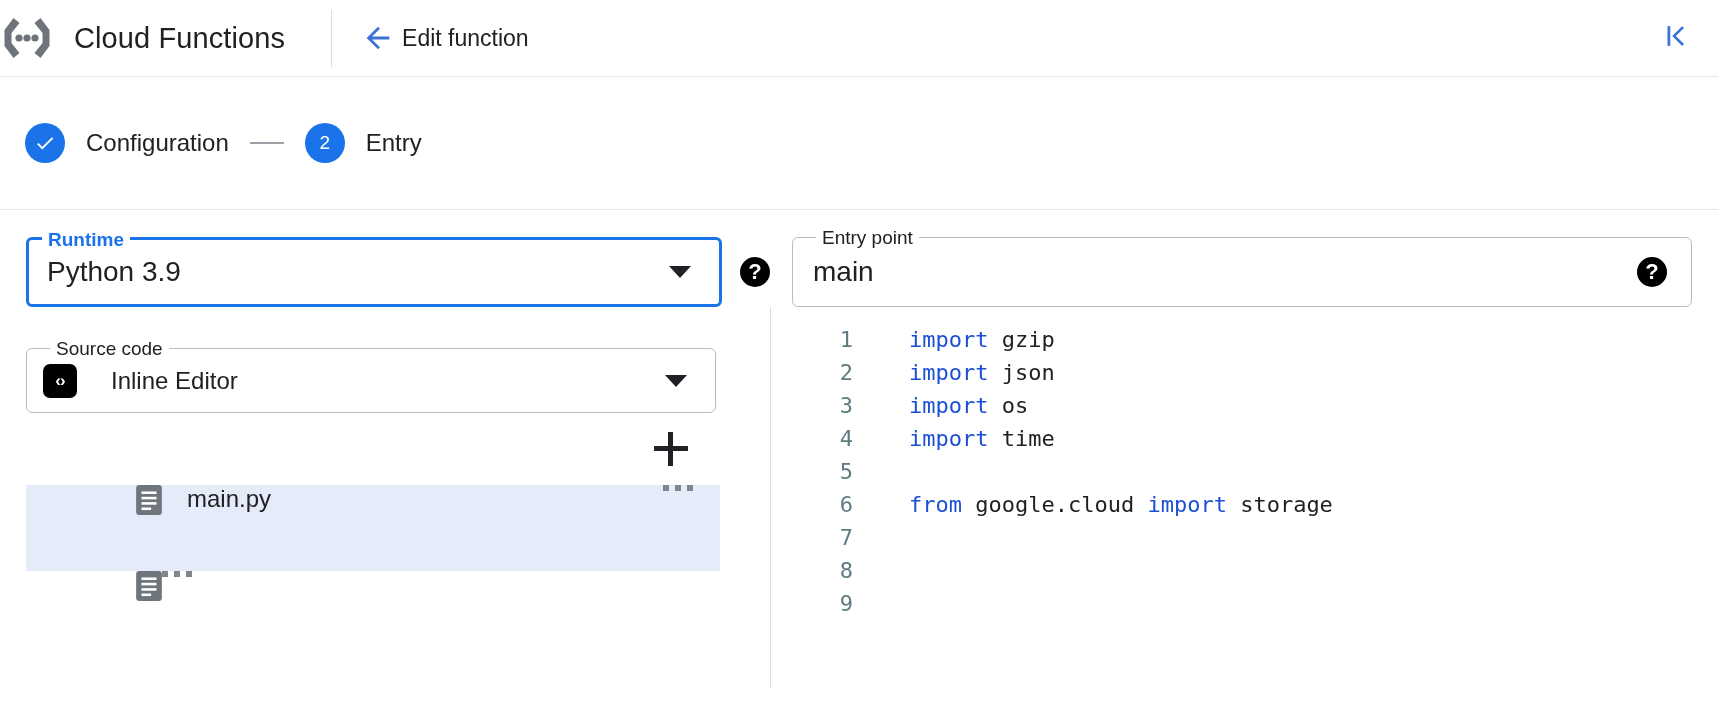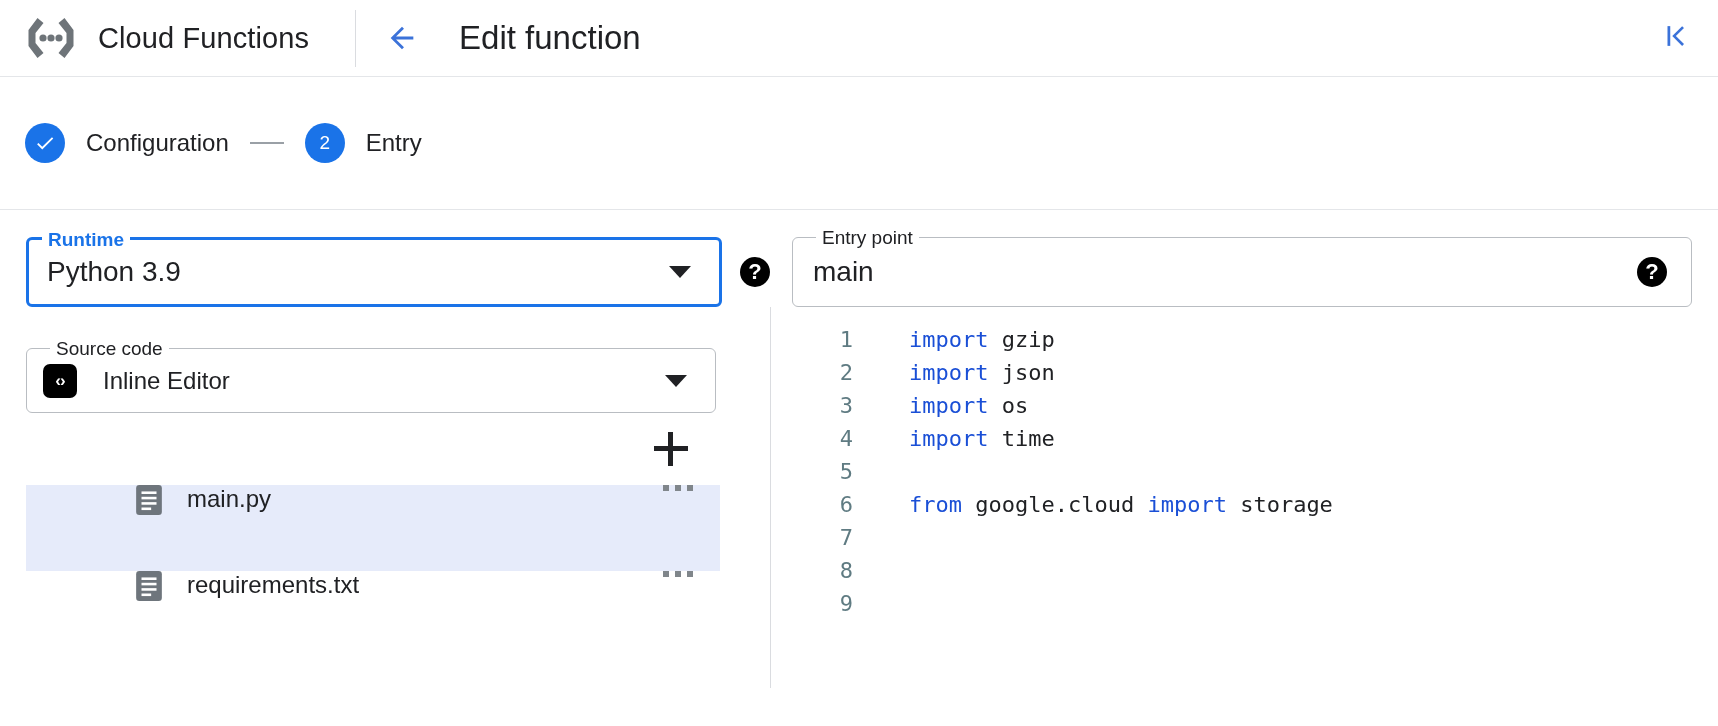--- a/index.html
+++ b/index.html
@@ -22,21 +22,20 @@
     height: 77px;
     border-bottom: 1px solid #e4e6e9;
     display: flex;
     align-items: center;
     background: #fff;
     box-sizing: border-box;
   }
   .brand {
     display: flex;
     align-items: center;
-    padding-left: 24px;
     height: 100%;
   }
   .brand-logo {
     width: 54px;
     height: 48px;
     flex: 0 0 auto;
     display: block;
   }
   .brand-title {
     font-size: 29px;
@@ -55,23 +54,22 @@
     width: 48px;
     height: 48px;
     margin-left: 22px;
     display: flex;
     align-items: center;
     justify-content: center;
     border-radius: 50%;
     cursor: pointer;
   }
   .page-title {
-    font-size: 33px;
-    color: #202124;
-    margin-left: 33px;
+    font-size: 23px;
+    color: #202124;
     white-space: nowrap;
   }
   .collapse-btn {
     position: absolute;
     right: 18px;
     top: 12px;
     width: 48px;
     height: 48px;
     display: flex;
     align-items: center;
@@ -212,21 +210,21 @@
   .runtime-help { margin-left: 18px; }
 
   .entry-wrap {
     padding: 27px 26px 0 22px;
   }
   .entry-field { width: 100%; }
   .entry-help { margin-right: 24px; }
 
   
   .source-wrap { padding: 41px 0 0 26px; }
-  .source-field { width: 690px; height: 65px; }
+  .source-field { width: 690px; height: 65px; gap: 8px; }
   .code-badge {
     width: 34px;
     height: 34px;
     border-radius: 7px;
     background: #000;
     color: #fff;
     font-size: 17px;
     font-weight: 700;
     display: flex;
     align-items: center;
@@ -426,21 +424,20 @@
       </div>
 
       <div class="file-row">
         <svg class="file-doc-icon" viewBox="0 0 24 28">
           <rect x="0" y="0" width="24" height="28" rx="3" fill="#6e757c"></rect>
           <rect x="5" y="6" width="14" height="2.4" fill="#ffffff"></rect>
           <rect x="5" y="11" width="14" height="2.4" fill="#ffffff"></rect>
           <rect x="5" y="16" width="14" height="2.4" fill="#ffffff"></rect>
           <rect x="5" y="21" width="9" height="2.4" fill="#ffffff"></rect>
         </svg>
-        <span class="file-name">requirements.txt</span>
         <span class="more-dots">
             <i></i>
             <i></i>
             <i></i>
           </span>
       </div>
     </div>
   </div>
 
   <div class="right-col">

